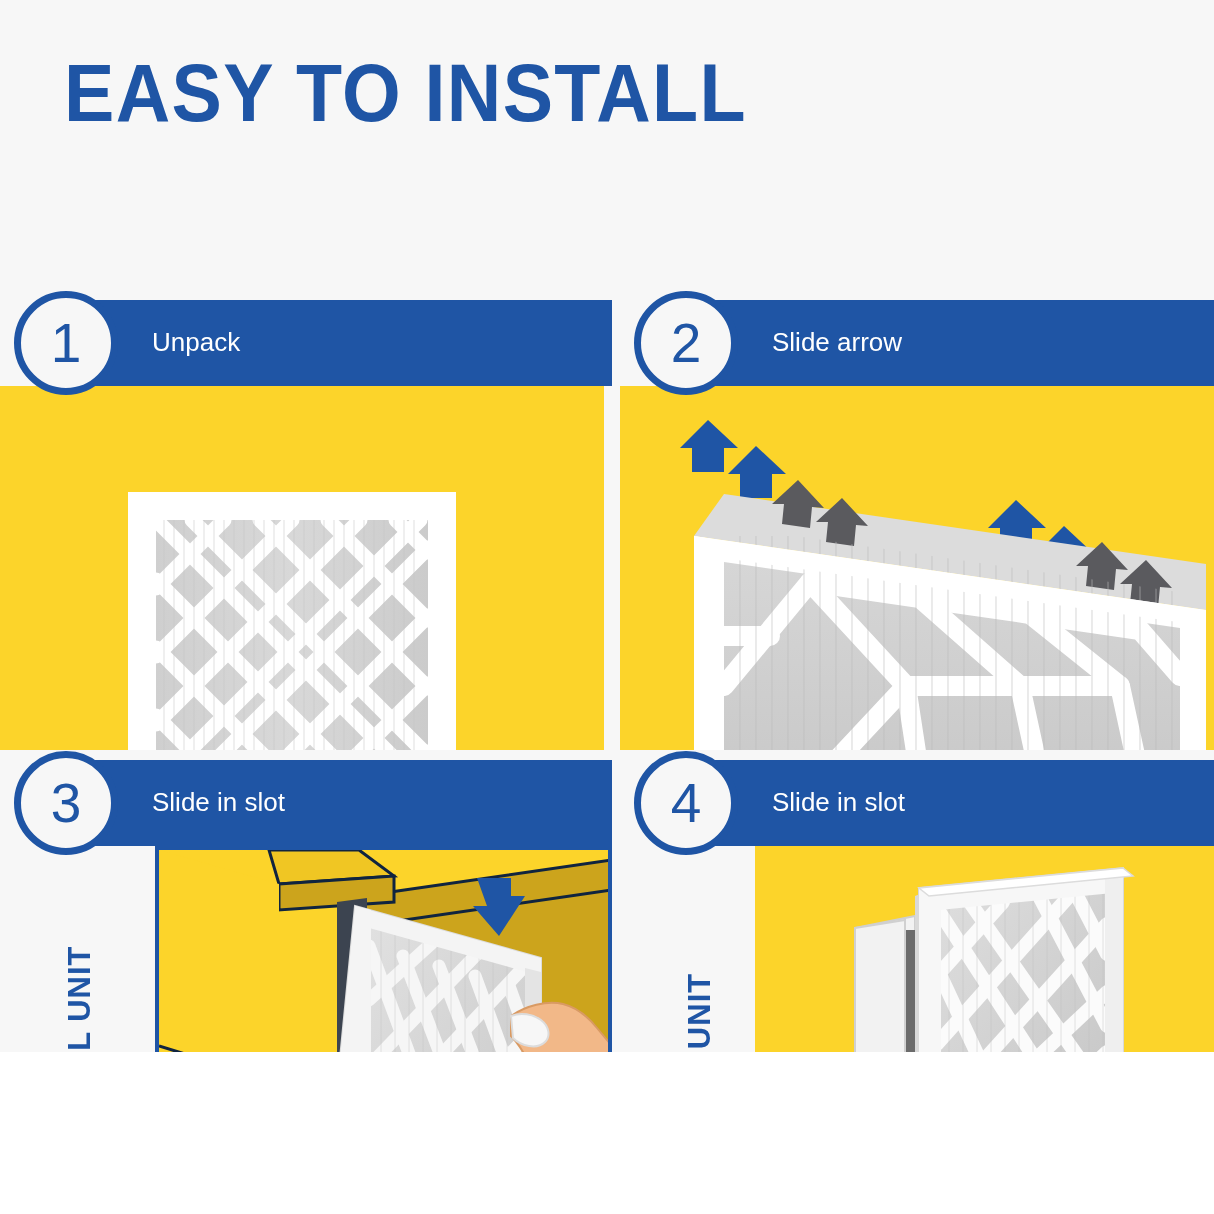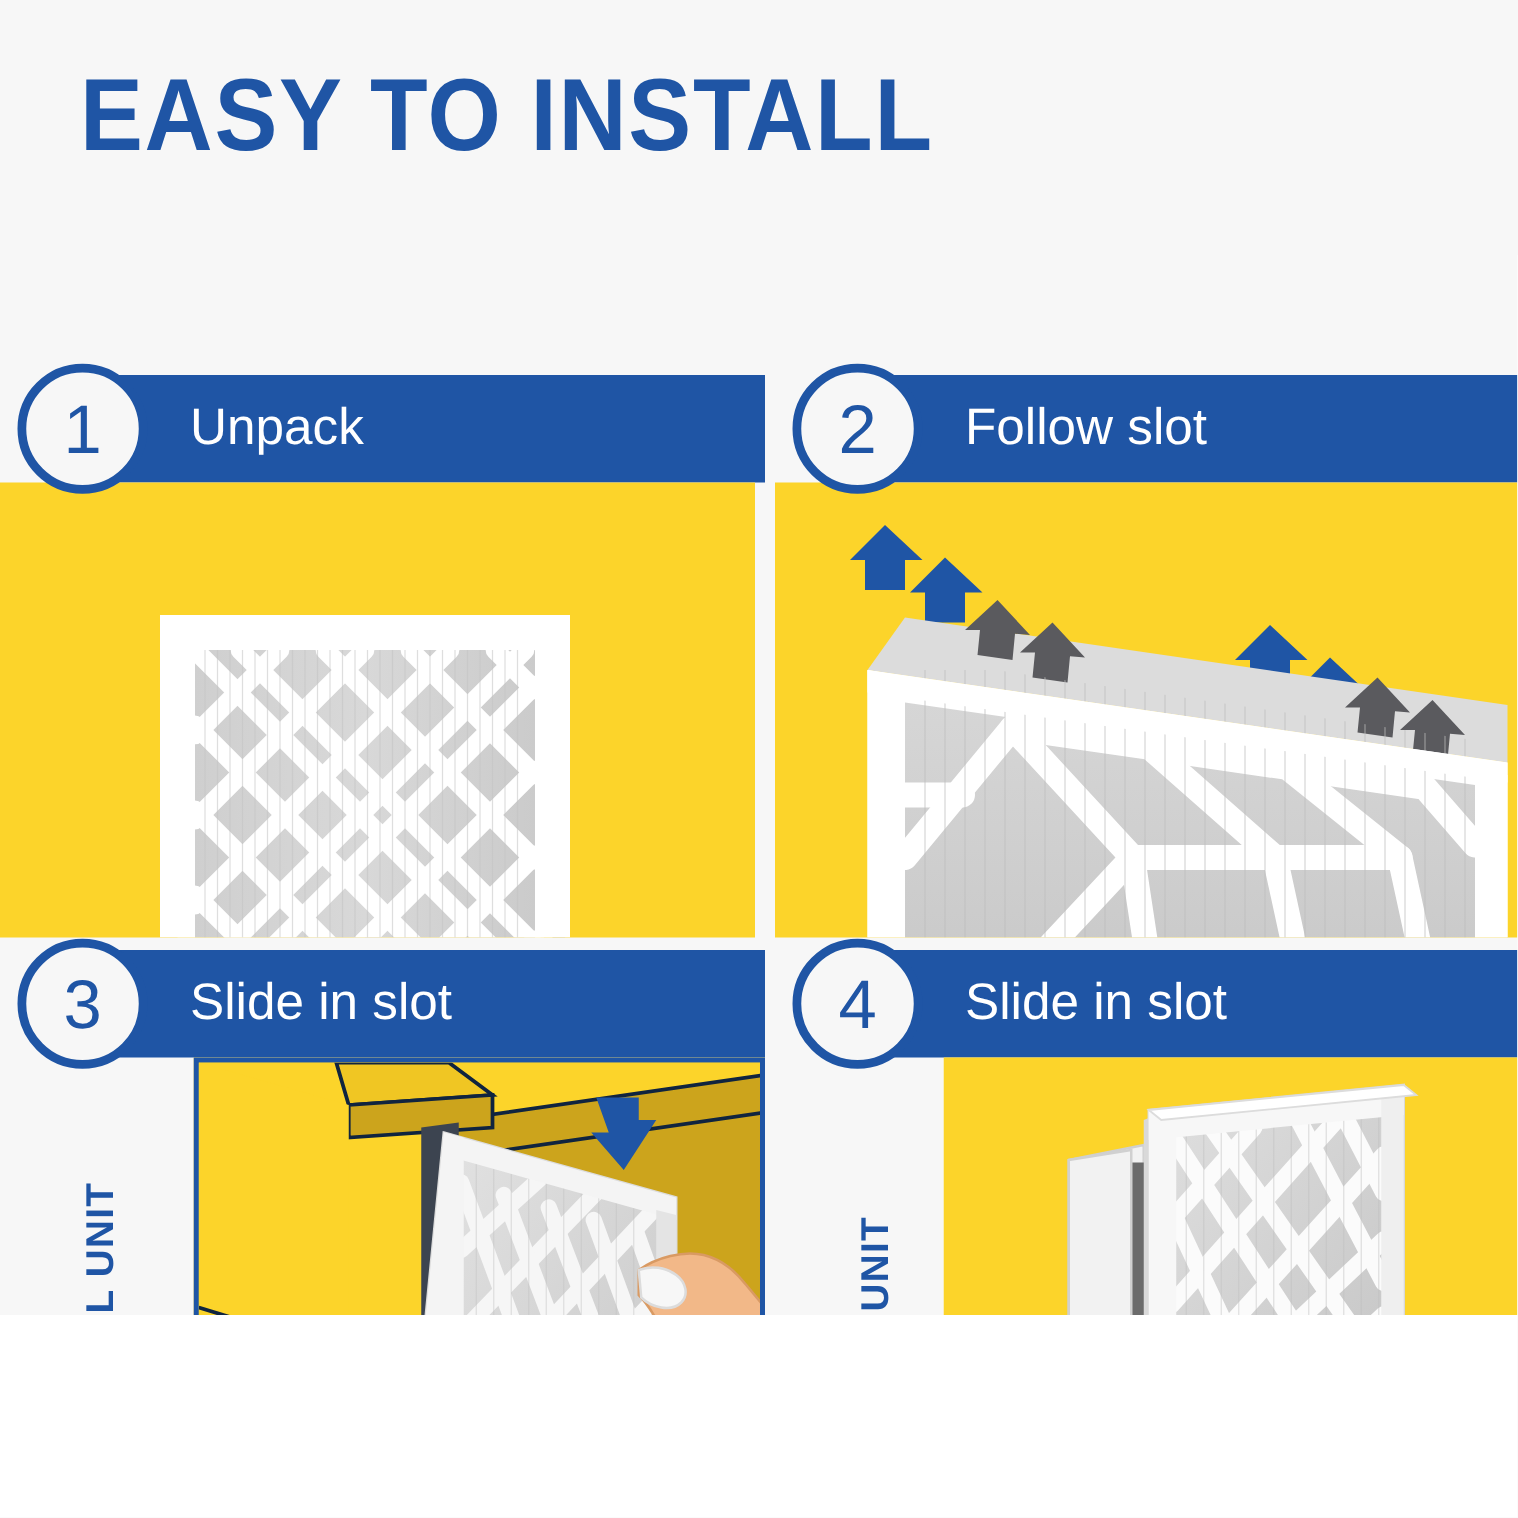--- a/index.html
+++ b/index.html
@@ -42,21 +42,21 @@
     position: absolute;
     background: #1f55a5;
     height: 86px;
   }
   .panel-header-label {
     position: absolute;
     left: 152px;
     top: 50%;
     transform: translateY(-52%);
     color: #ffffff;
-    font-size: 41px;
+    font-size: 26px;
     font-weight: normal;
     white-space: nowrap;
   }
   .step-badge {
     position: absolute;
     width: 104px;
     height: 104px;
     border-radius: 50%;
     background: #f7f7f7;
     border: 7px solid #1f55a5;
@@ -192,21 +192,21 @@
   </div>
 
   <div class="step-panel" style="left:620px; top:300px; width:594px; height:450px;">
 
     <div class="panel-header" style="left:52px; top:0px; width:542px;"></div>
 
     <div class="step-badge" style="left:14px; top:-9px;">
       <span class="step-badge-num">2</span>
     </div>
 
-    <div class="panel-header-label" style="left:152px; top:43px;">Follow slot</div>
+    <div class="panel-header-label" style="left:152px; top:43px;">Slide arrow</div>
 
     <div class="stage" style="left:0px; top:86px; width:594px; height:364px;">
       <svg width="594" height="364" viewBox="0 0 594 364">
         <defs>
           <linearGradient id="mediaGrad2" x1="0" y1="0" x2="0" y2="1">
             <stop offset="0%" stop-color="#d6d6d6"></stop>
             <stop offset="100%" stop-color="#c9c9c9"></stop>
           </linearGradient>
           <clipPath id="faceClip2">
             <polygon points="108,140 572,208 572,392 74,392"></polygon>

